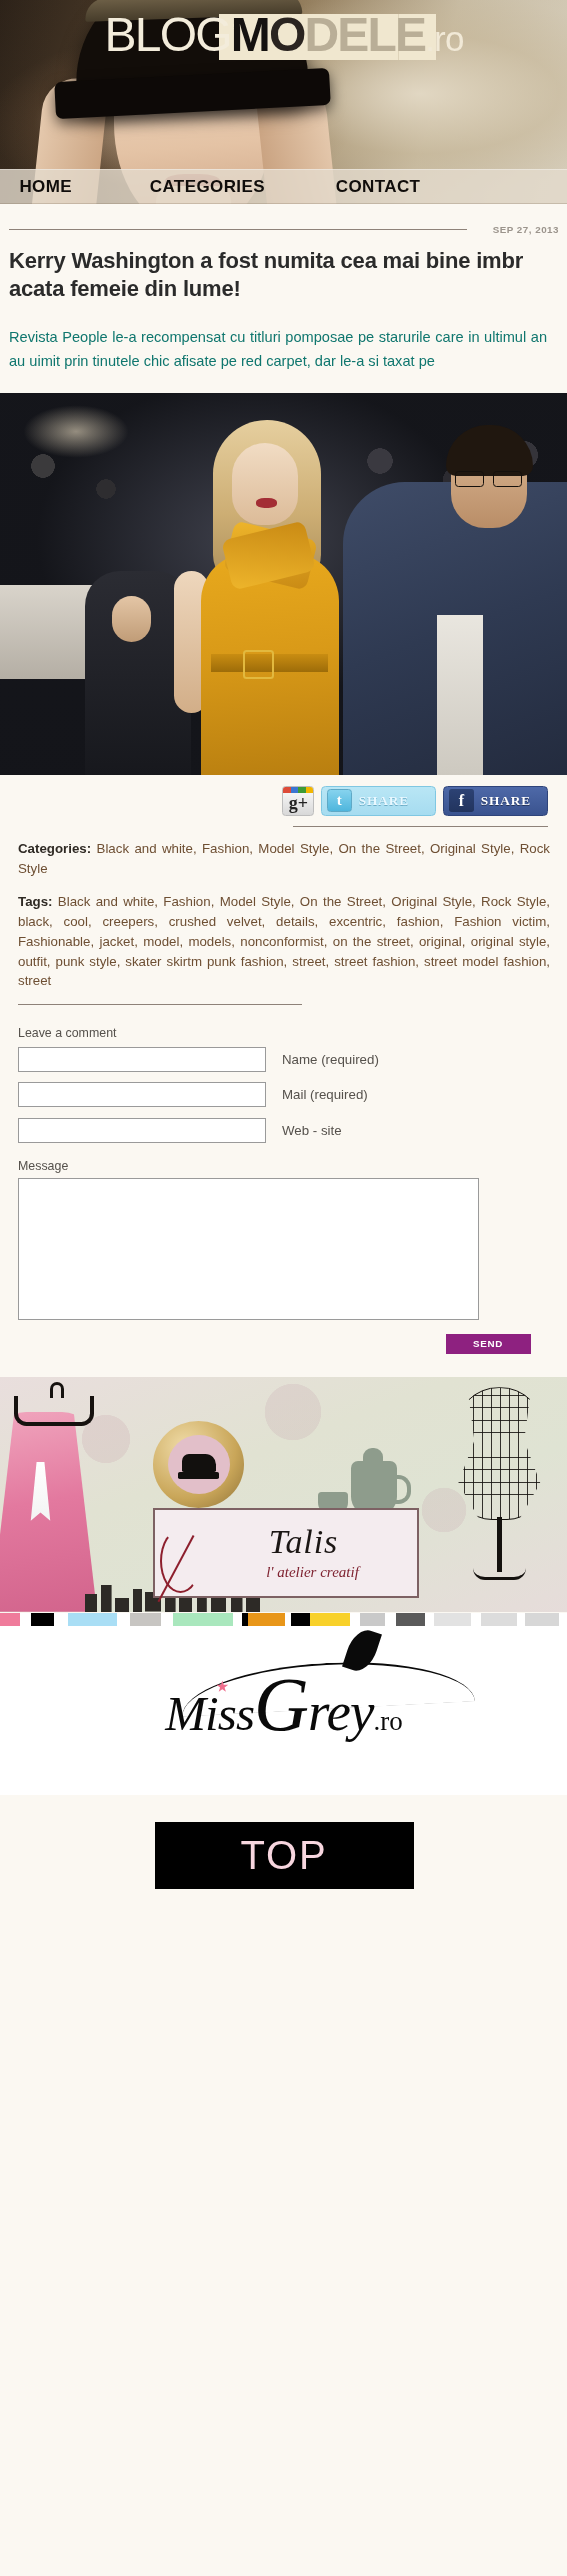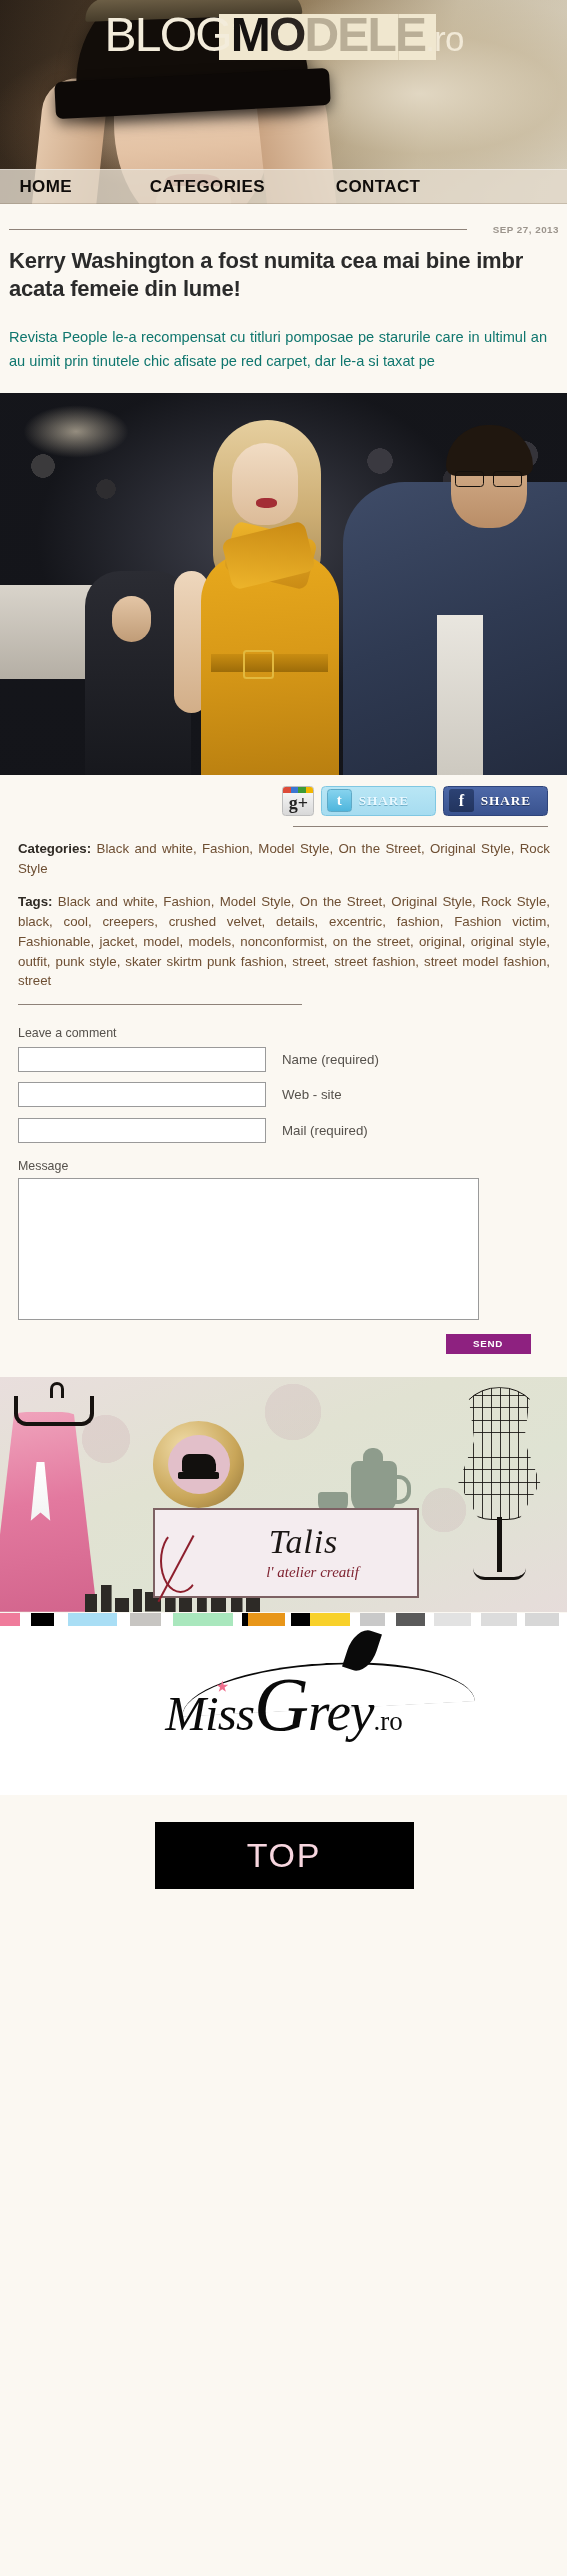--- a/index.html
+++ b/index.html
@@ -545,21 +545,21 @@
     position:absolute; left:51px; top:14px; width:12.4px; height:12.4px;
     background:#ef6f8e;
     clip-path: polygon(50% 0,61% 35%,98% 35%,68% 57%,79% 91%,50% 70%,21% 91%,32% 57%,2% 35%,39% 35%);
   }
 
   
   .top-area { background:#fbf8f2; padding: 27px 0 62px 0; display:flex; justify-content:center; }
   .top-btn {
     width:259px; height:67px; background:#000;
     color:#f7d6df; border:0; cursor:pointer;
-    font-size:34px; letter-spacing:1.8px;
+    font-size:40px; letter-spacing:1.8px;
     font-family:"Liberation Sans", sans-serif; font-weight:300;
     display:flex; align-items:center; justify-content:center;
   }
 </style>
 </head>
 <body>
 
 <div class="page">
 
   <div class="hero">
@@ -661,26 +661,26 @@
     <div class="form">
       <div class="form-h">Leave a comment</div>
 
       <div class="frow">
         <input type="text" placeholder="" style="">
         <label>Name (required)</label>
       </div>
 
       <div class="frow">
         <input type="text" placeholder="" style="">
-        <label>Web - site</label>
+        <label>Mail (required)</label>
       </div>
 
       <div class="frow">
         <input type="text" placeholder="" style="">
-        <label>Mail (required)</label>
+        <label>Web - site</label>
       </div>
 
       <div class="msg-label">Message</div>
       <textarea placeholder="" style=""></textarea>
 
       <div class="send-wrap">
         <button class="send-btn">SEND</button>
       </div>
     </div>
   </div>

